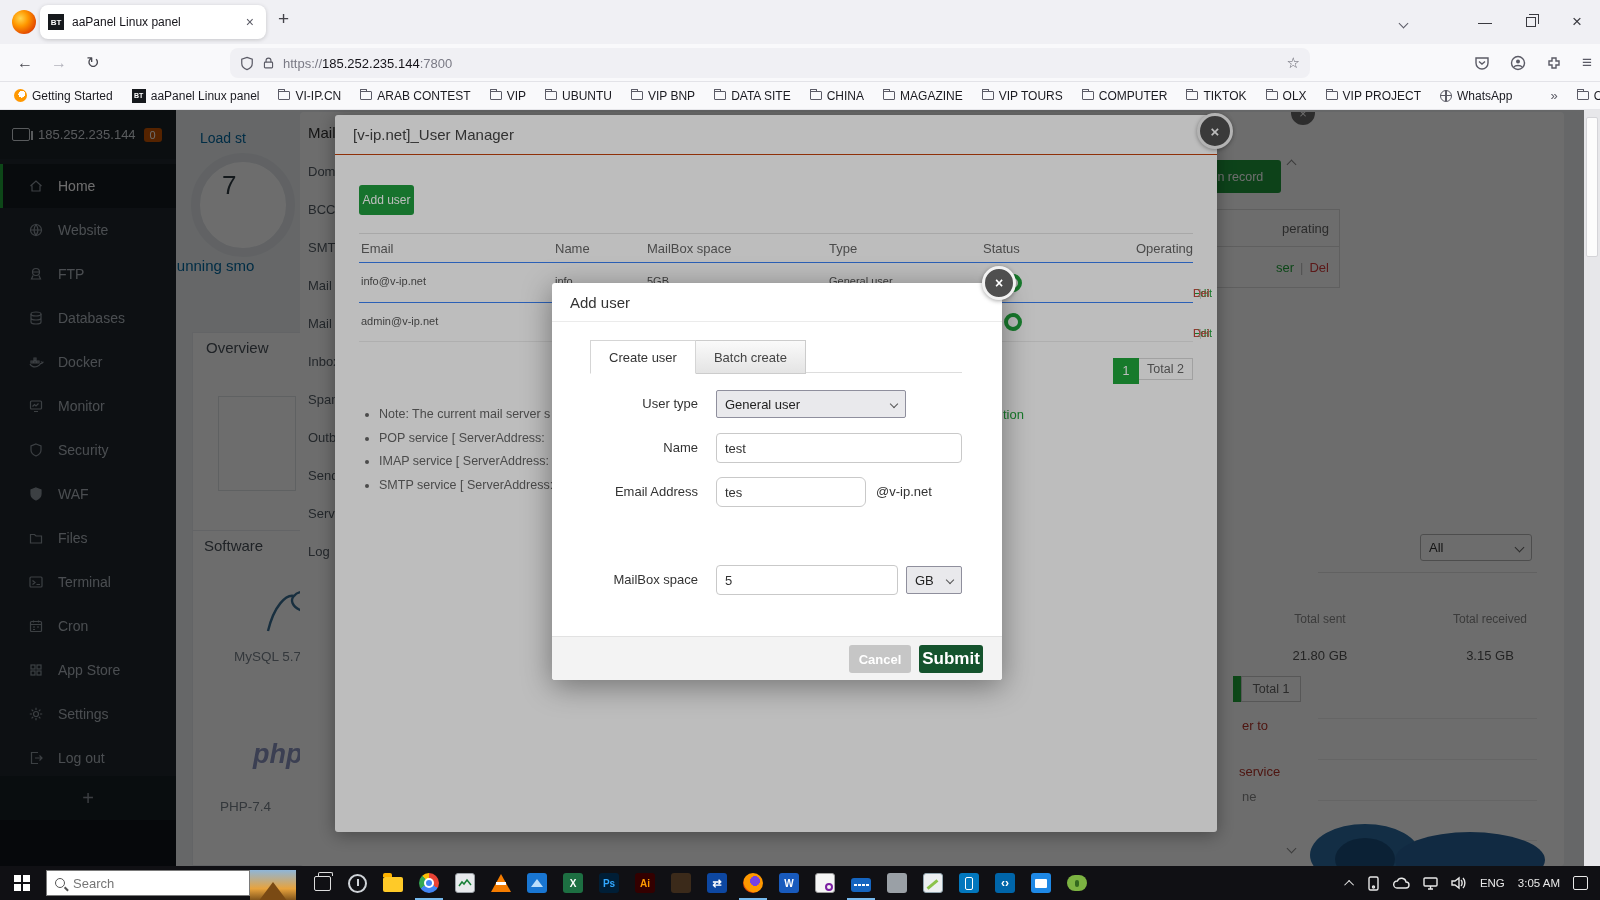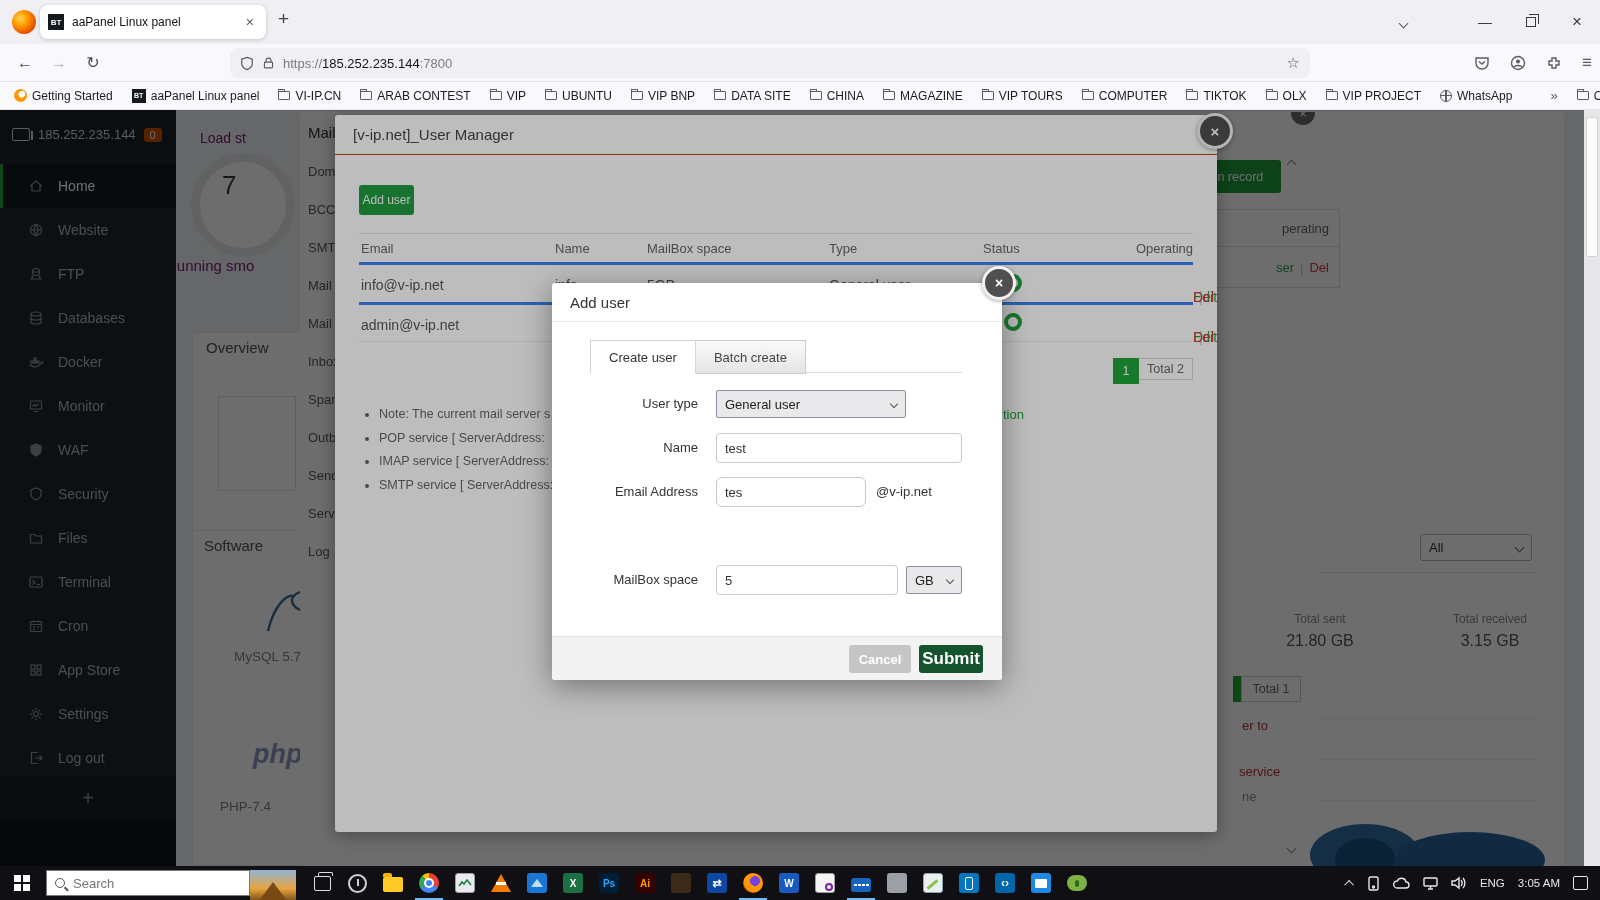--- a/index.html
+++ b/index.html
@@ -56,57 +56,57 @@
   .monitor-ico{width:18px;height:13px;border:1.6px solid #cfd4d9;border-radius:2px;position:relative;}
   .monitor-ico:after{content:"";position:absolute;right:-4px;top:2px;width:2px;height:9px;background:#cfd4d9;}
   .sb-item{height:44px;display:flex;align-items:center;padding-left:28px;gap:14px;color:#aeb6bd;font-size:14px;}
   .sb-item svg{width:16px;height:16px;stroke:#8d969e;fill:none;stroke-width:1.2;flex:none;}
   .sb-item.active{background:#151b20;color:#fff;border-left:3px solid #20a53a;padding-left:25px;}
   .sb-plus{position:absolute;left:0;bottom:46px;width:176px;height:44px;background:#181f25;color:#8a9199;font-size:20px;display:flex;align-items:center;justify-content:center;}
   .sb-foot{position:absolute;left:0;bottom:0;width:176px;height:46px;background:#10151a;}
 
   
   .page{position:absolute;left:176px;top:0;width:1408px;height:756px;background:#eef0f3;z-index:1;}
-  .frag{position:absolute;color:#701a75;}
+  .frag{position:absolute;color:#0369a1;}
   .gauge{position:absolute;left:15px;top:43px;width:104px;height:104px;border:9px solid #e2e6ea;border-radius:50%;background:#fff;}
   .panel{position:absolute;background:#fff;border:1px solid #e7eaee;}
   .mysql-swoosh{stroke:#3a6e93;fill:none;stroke-width:2.4;}
   .php-logo{font-style:italic;font-weight:bold;color:#8a93c0;font-size:27px;}
 
   
   .mailwin{position:absolute;left:300px;top:2px;width:1264px;height:754px;background:#fff;border-radius:4px;overflow:hidden;z-index:3;}
   .mw-title{position:absolute;left:8px;top:12px;font-size:15px;color:#333;}
   .mw-close{position:absolute;left:989px;top:-13px;width:28px;height:28px;border-radius:50%;background:#6a6a6a;border:2px solid #fff;color:#fff;font-size:13px;display:flex;align-items:center;justify-content:center;}
   .mw-menu-item{position:absolute;left:8px;font-size:13px;color:#555e66;white-space:nowrap;}
   .mw-btn{position:absolute;left:897px;top:48px;width:84px;height:33px;background:#1f9c3d;color:#fff;font-size:12.5px;border-radius:3px;display:flex;align-items:center;justify-content:center;}
   .mw-cell{position:absolute;border:1px solid #ddd;background:#fff;display:flex;align-items:center;justify-content:flex-end;padding-right:10px;font-size:13px;color:#666;}
   .mw-select{position:absolute;left:1120px;top:422px;width:112px;height:27px;border:1px solid #b6b6b6;border-radius:3px;background:#fff;display:flex;align-items:center;padding:0 8px;font-size:13px;color:#333;justify-content:space-between;}
   .mw-line{position:absolute;left:1018px;width:219px;height:1px;background:#e4e4e4;}
   .stat-lab{font-size:12px;color:#8a8a8a;text-align:center;}
-  .stat-val{font-size:16px;color:#555;text-align:center;margin-top:6px;}
+  .stat-val{font-size:13px;color:#555;text-align:center;margin-top:22px;}
   .mw-page-green{position:absolute;left:933px;top:564px;width:8px;height:26px;background:#20a53a;}
   .mw-page-box{position:absolute;left:941px;top:564px;width:60px;height:26px;border:1px solid #ccc;font-size:12.5px;color:#666;display:flex;align-items:center;justify-content:center;background:#fff;}
   .mw-red{position:absolute;color:#b53329;font-size:13px;}
   .mw-gray{position:absolute;color:#888;font-size:13px;}
   .gridline{position:absolute;left:1018px;width:219px;height:1px;background:#ececec;}
   .blob{position:absolute;border-radius:50%;}
   .mw-chev{position:absolute;left:988px;}
   .mw-chev .chev{border-color:#8a8a8a;}
 
   
   .um{position:absolute;left:335px;top:5px;width:882px;height:717px;background:#fff;border-radius:3px;box-shadow:0 3px 18px rgba(0,0,0,.35);z-index:20;}
   .um-head{height:40px;border-bottom:1px solid #c2410c;display:flex;align-items:center;padding-left:18px;font-size:15px;color:#444;}
   .modal-x{position:absolute;border-radius:50%;background:#4f4f4f;border:3px solid #f2f2f2;box-shadow:0 1px 4px rgba(0,0,0,.35);color:#fff;display:flex;align-items:center;justify-content:center;font-weight:bold;}
   .um-x{left:862px;top:-2px;width:36px;height:36px;font-size:15px;}
   .btn-green{background:#1f9c3d;color:#fff;border-radius:3px;font-size:12px;display:flex;align-items:center;justify-content:center;}
   .um-add{position:absolute;left:24px;top:70px;width:55px;height:30px;}
   .um-table{position:absolute;left:24px;top:118px;width:834px;}
   .um-thead{position:relative;height:29px;border-top:1px solid #e3e3e3;font-size:13px;color:#666;}
   .um-thead span{position:absolute;top:7px;}
-  .um-row{position:relative;height:40px;border-top:3px solid #3b82f6;font-size:14px;color:#555;}
+  .um-row{position:relative;height:40px;border-top:1px solid #3b82f6;font-size:11px;color:#555;}
   .um-row:last-child{border-bottom:1px solid #ececec;}
   .um-row span{position:absolute;top:12px;}
   .c0{left:2px;}.c1{left:196px;}.c2{left:288px;}.c3{left:470px;}.c4{left:624px;}.c5{right:0;}
   .ops .edit{color:#20a53a;}.ops .sep{color:#ccc;padding:0 6px;}.ops .del{color:#d43b3b;}
   .status-ring{position:absolute;width:18px;height:18px;border:4.5px solid #21a53d;border-radius:50%;background:#fff;}
   .um-pagin{position:absolute;right:24px;top:243px;display:flex;font-size:12.5px;}
   .pg-cur{width:26px;height:26px;background:#20a53a;border:1px solid #20a53a;color:#fff;display:flex;align-items:center;justify-content:center;}
   .pg-total{width:54px;height:22px;border:1px solid #d9d9d9;border-left:none;color:#666;display:flex;align-items:center;justify-content:center;}
   .um-notes{position:absolute;left:30px;top:288px;font-size:12.5px;color:#666;line-height:23.5px;white-space:nowrap;}
   .um-notes li{list-style:disc;margin-left:14px;}
@@ -330,29 +330,29 @@
           </div>
         <div class="sb-item">
             <svg viewBox="0 0 16 16">
               <rect x="2.5" y="3" width="11" height="8" rx="1"></rect>
               <path d="M4.5 8.5l2-2 1.5 1.5 2.5-2.5M6 13.5h4"></path>
             </svg>
             <span>Monitor</span>
           </div>
         <div class="sb-item">
             <svg viewBox="0 0 16 16">
+              <path d="M8 2l5 2v4c0 3-2 4.8-5 6-3-1.2-5-3-5-6V4z"></path>
+            </svg>
+            <span>Security</span>
+          </div>
+        <div class="sb-item">
+            <svg viewBox="0 0 16 16">
               <path d="M8 2l5 2v4c0 3-2 4.8-5 6-3-1.2-5-3-5-6V4z" fill="#8d969e"></path>
             </svg>
             <span>WAF</span>
-          </div>
-        <div class="sb-item">
-            <svg viewBox="0 0 16 16">
-              <path d="M8 2l5 2v4c0 3-2 4.8-5 6-3-1.2-5-3-5-6V4z"></path>
-            </svg>
-            <span>Security</span>
           </div>
         <div class="sb-item">
             <svg viewBox="0 0 16 16">
               <path d="M2.5 4.5h4L8 6h5.5v7h-11z"></path>
             </svg>
             <span>Files</span>
           </div>
         <div class="sb-item">
             <svg viewBox="0 0 16 16">
               <rect x="2" y="3" width="12" height="10" rx="1"></rect>

